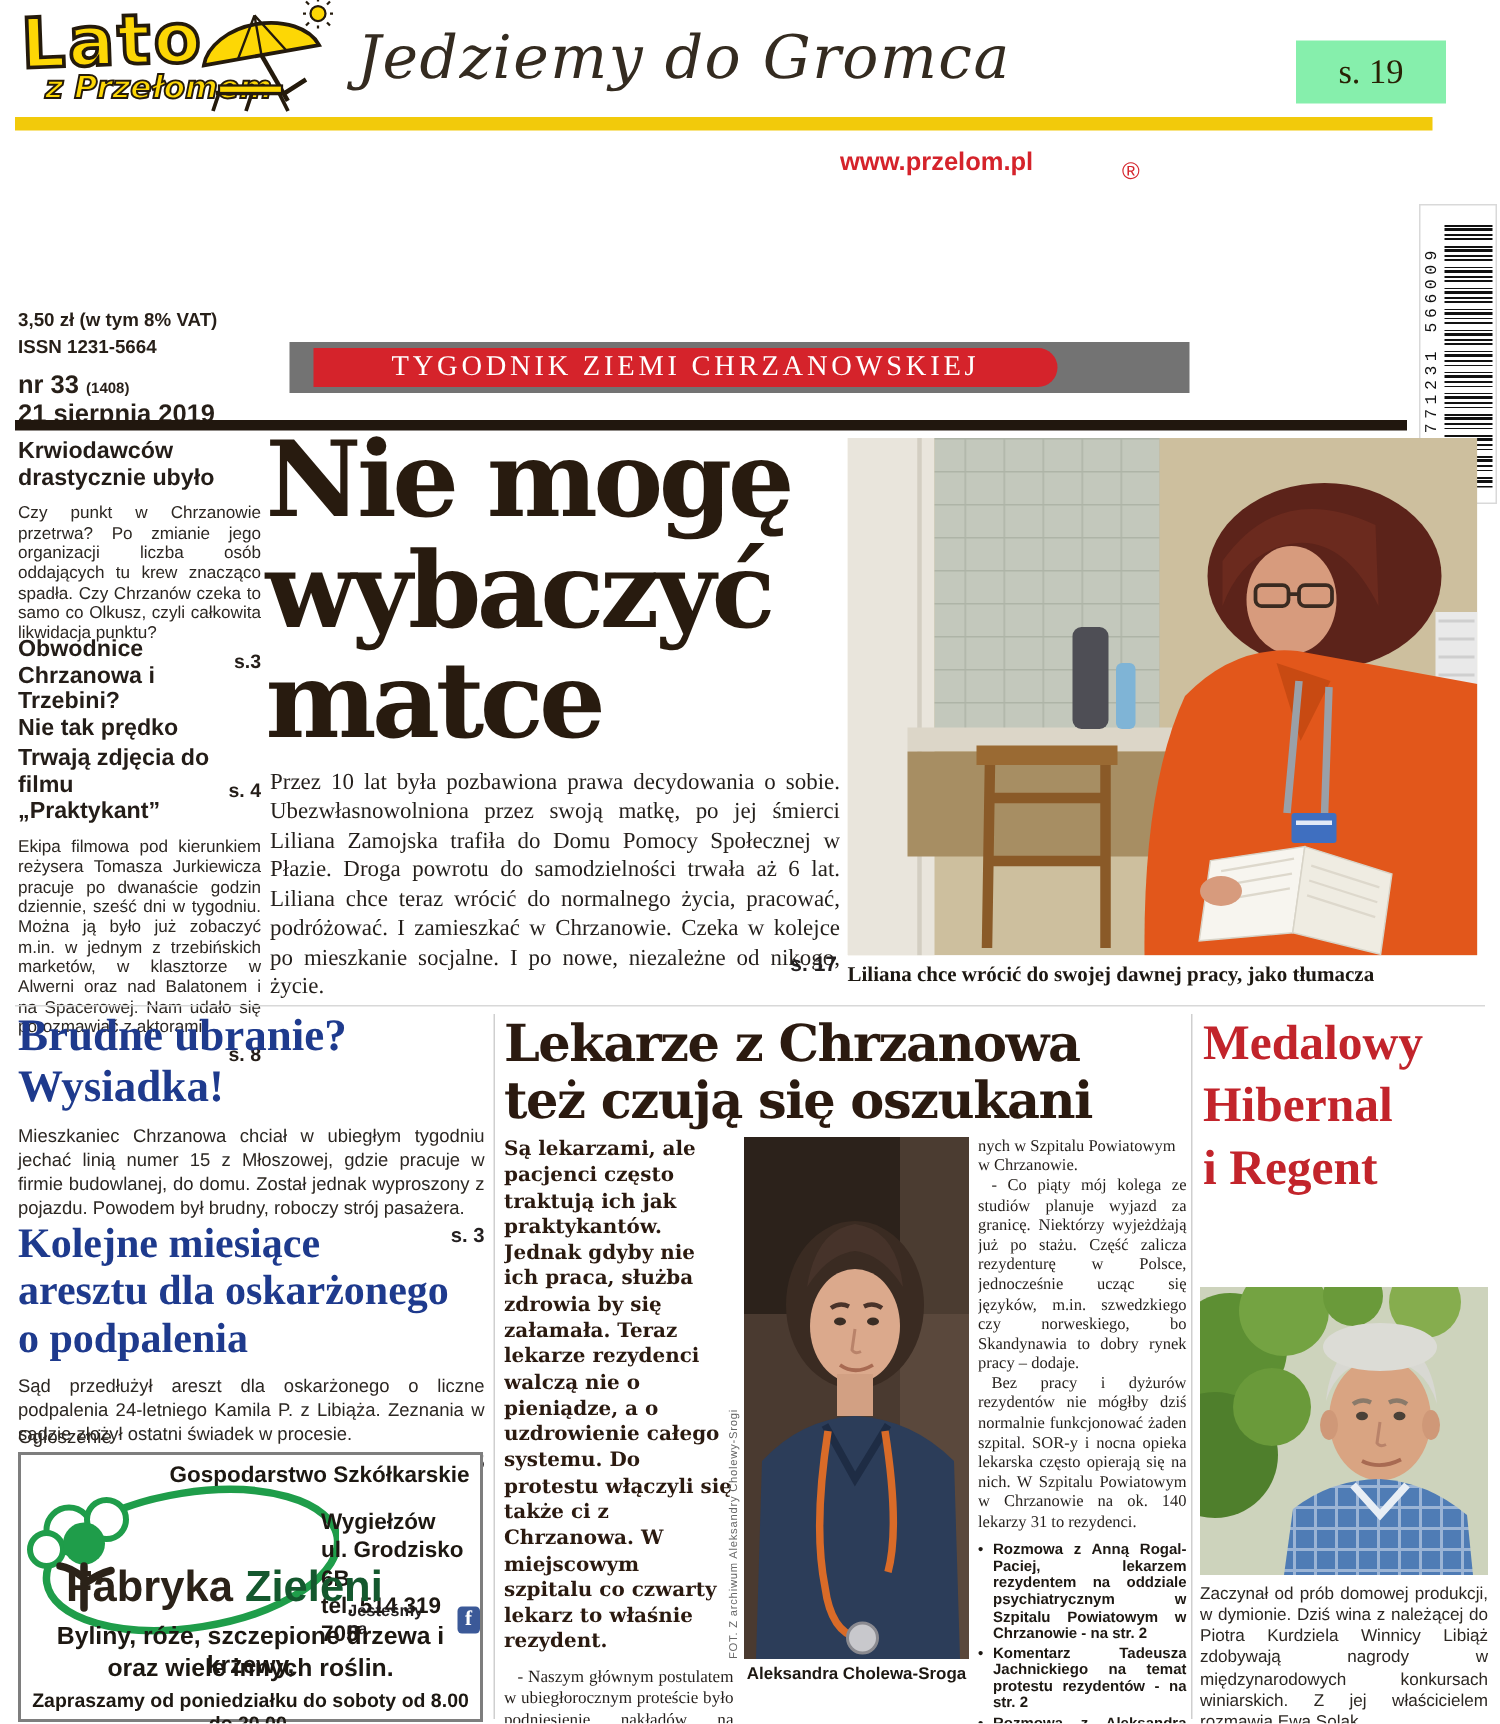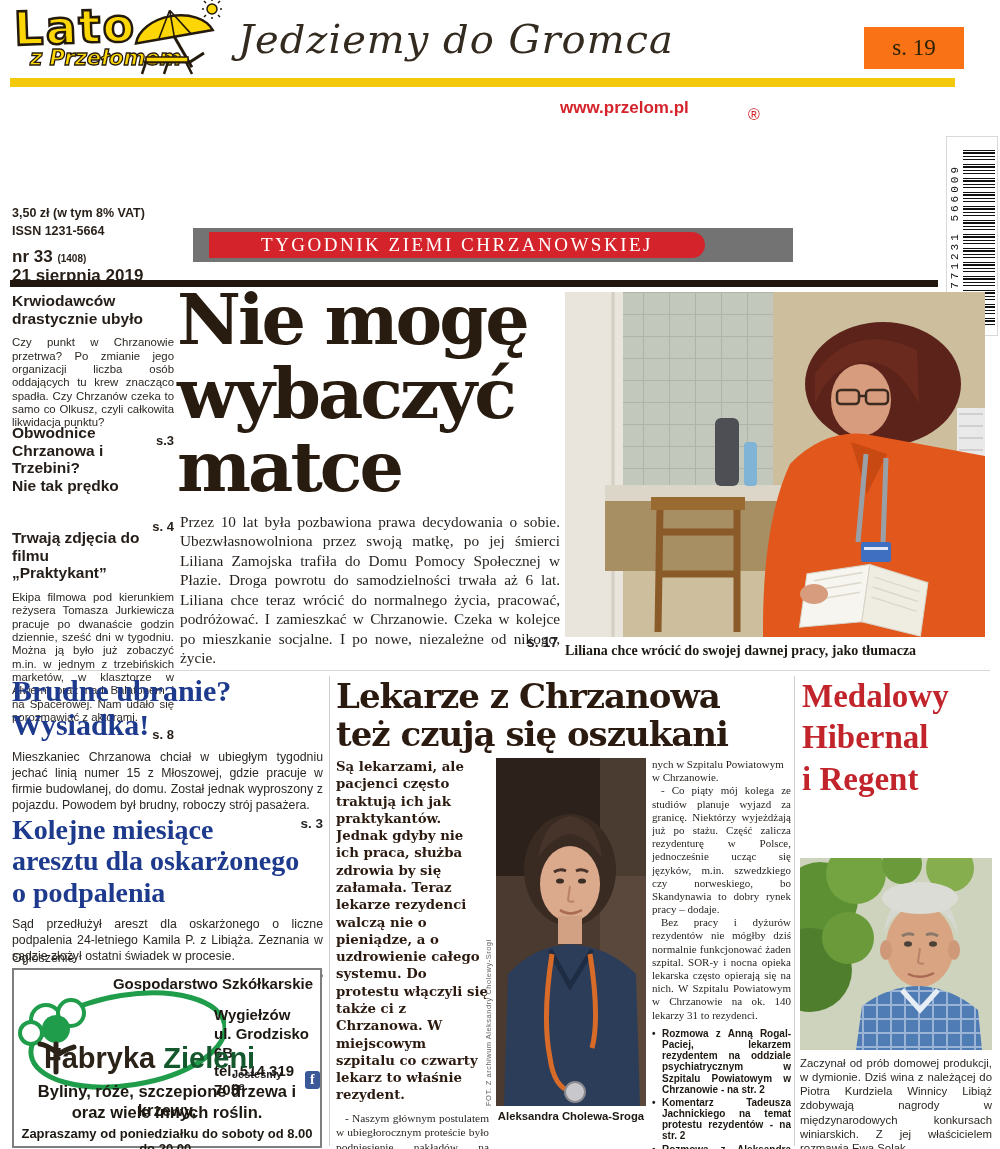--- a/index.html
+++ b/index.html
@@ -10,21 +10,21 @@
 
   
   .lato{position:absolute;left:14px;top:4px;width:215px;}
   .lato-word{font-family:"DejaVu Sans",sans-serif;font-weight:bold;font-size:46px;line-height:1;
              color:#fdd705;-webkit-text-stroke:2.5px #241a0c;letter-spacing:2px;transform:rotate(-2deg);display:inline-block;}
   .lato-sub{font-family:"DejaVu Sans",sans-serif;font-weight:bold;font-style:italic;font-size:21px;
             color:#fdd705;-webkit-text-stroke:1.3px #241a0c;margin:-4px 0 0 16px;}
   .beach-svg{position:absolute;left:128px;top:0;}
   .promo-script{position:absolute;left:238px;top:16px;font-family:"DejaVu Serif",serif;font-style:italic;
                 font-size:40px;color:#342b20;letter-spacing:1px;}
-  .promo-page{position:absolute;left:864px;top:27px;width:100px;height:42px;background:#f97316;
+  .promo-page{position:absolute;left:864px;top:27px;width:100px;height:42px;background:#86efac;
               font-family:"Liberation Serif",serif;font-size:23px;color:#292104;
               display:flex;align-items:center;justify-content:center;}
   .banner-bar{position:absolute;left:10px;top:78px;width:945px;height:9px;background:#f2ca0b;}
 
   
   .mast-info{position:absolute;left:12px;top:204px;color:#271f18;}
   .mast-price,.mast-issn{font-size:12.5px;font-weight:bold;line-height:1.45;}
   .mast-issue{font-size:17px;font-weight:bold;margin-top:7px;}
   .mast-issue small{font-size:10px;font-weight:bold;margin-top:20px;}
   .mast-date{font-size:17px;font-weight:bold;line-height:1.1;}
@@ -43,21 +43,21 @@
   .barcode-num{font-family:"Liberation Mono",monospace;font-size:11px;letter-spacing:3px;color:#111;
                text-align:center;line-height:16px;}
   .barcode-bars{height:32px;margin:0 10px;
     background:repeating-linear-gradient(90deg,#111 0 1px,#fff 1px 3px,#111 3px 5px,#fff 5px 6px,#111 6px 7px,#fff 7px 11px,#111 11px 12px,#fff 12px 14px);}
 
   
   .teaser{position:absolute;left:12px;width:162px;color:#241d18;}
   .teaser-title{font-size:15.5px;font-weight:bold;line-height:1.14;}
   .teaser-body{font-size:11.4px;line-height:1.17;margin-top:9px;color:#2c2722;}
   .teaser-page{font-size:13px;font-weight:bold;text-align:right;margin-top:3px;}
-  .t1{top:292px;} .t2{top:424px;} .t3{top:497px;margin-top:32px;}
+  .t1{top:292px;} .t2{top:424px;} .t3{top:497px;}
   .t2 .teaser-page{margin-top:24px;}
 
   
   .lead-headline{position:absolute;left:177px;top:283px;font-family:"DejaVu Serif",serif;font-weight:bold;
                  font-size:70px;line-height:1.05;letter-spacing:-3px;color:#281b0f;}
   .lead-body{position:absolute;left:180px;top:512px;width:380px;font-family:"Liberation Serif",serif;
              font-size:15.3px;line-height:1.27;color:#241f1b;}
   .lead-page{position:absolute;left:180px;top:634px;width:378px;text-align:right;font-weight:bold;font-size:14px;}
   .lead-photo{position:absolute;left:565px;top:292px;width:420px;height:345px;overflow:hidden;}
   .lead-caption{position:absolute;left:565px;top:643px;width:420px;font-family:"Liberation Serif",serif;

